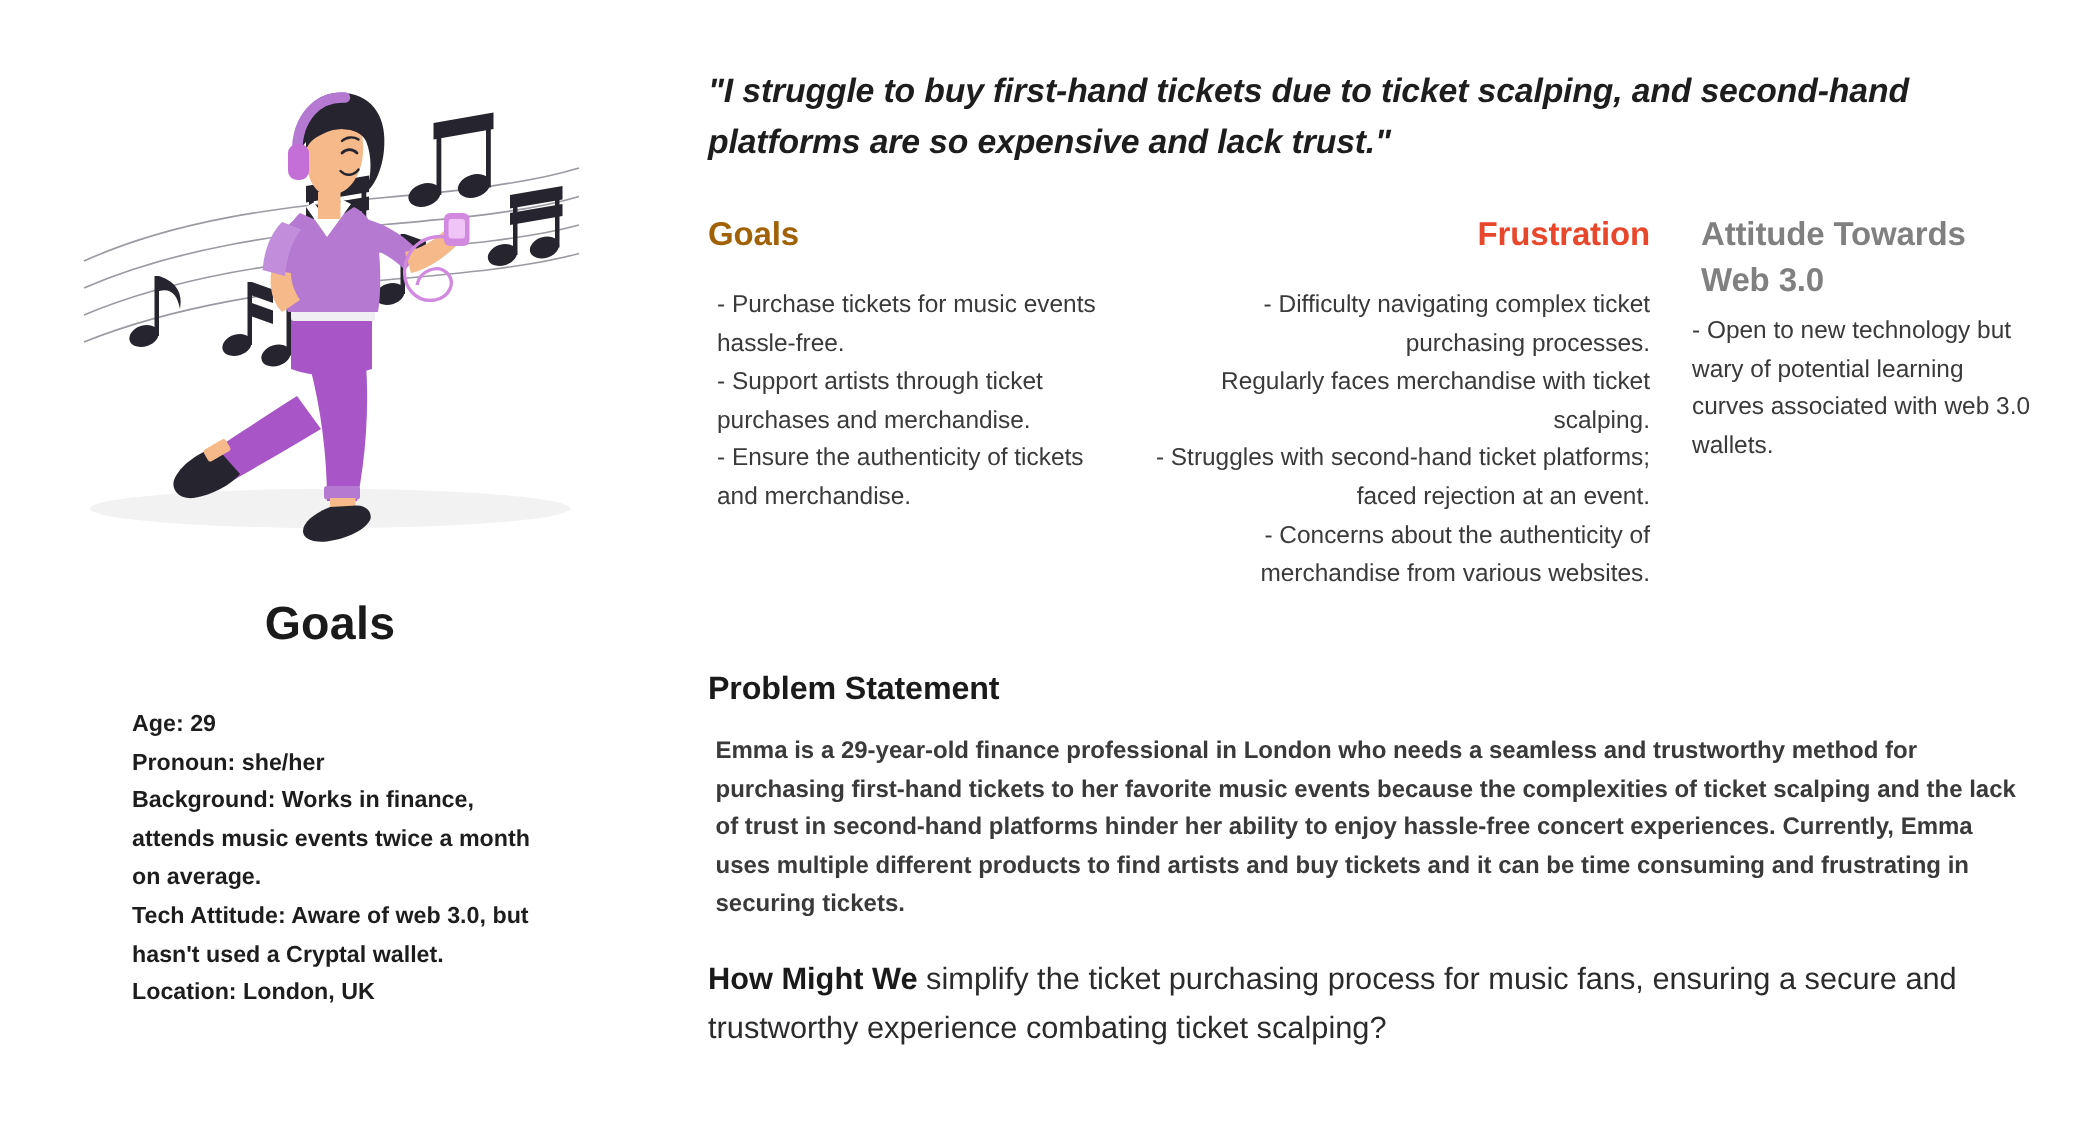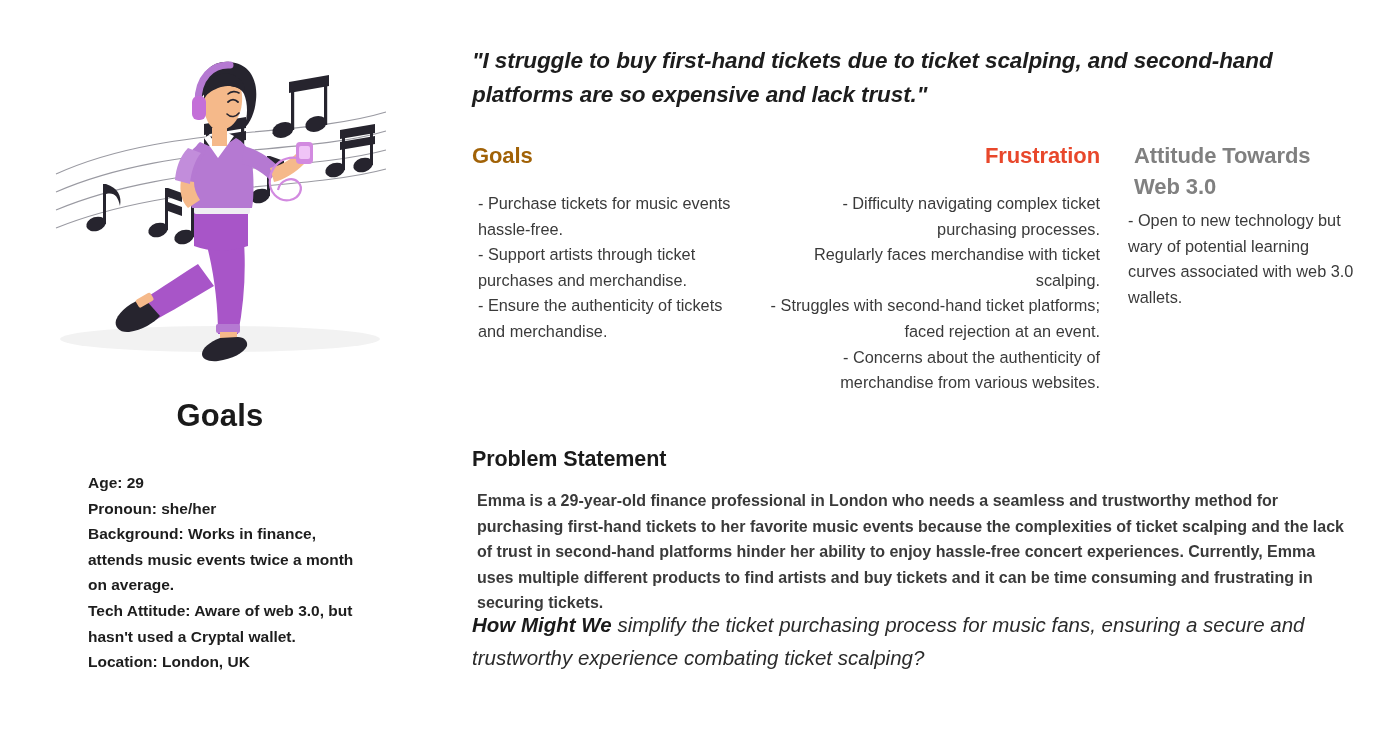--- a/index.html
+++ b/index.html
@@ -120,26 +120,25 @@
     font-size: 16px;
     line-height: 25.5px;
     color: #3a3a3a;
     width: 875px;
     font-weight: bold;
   }
 
   
   .hmw {
     position: absolute;
-    left: 22px; top: 608px;
+    left: 22px; top: 636px;
     width: 880px;
     font-size: 20.5px;
     line-height: 33px;
     color: #2b2b2b;
-    font-style: italic;
   }
   .hmw-lead { font-weight: bold; color: #1a1a1a; }
 </style>
 </head>
 <body>
 
 <div class="page">
 
   <div class="left-panel">
 

